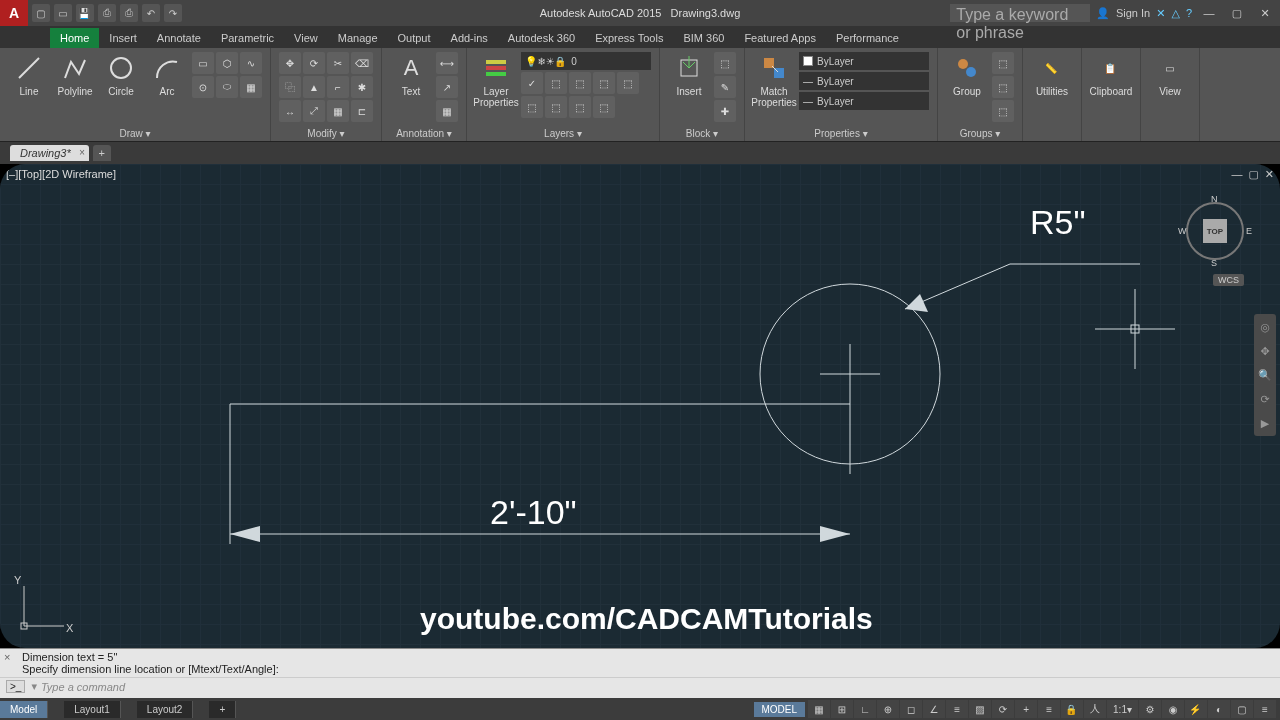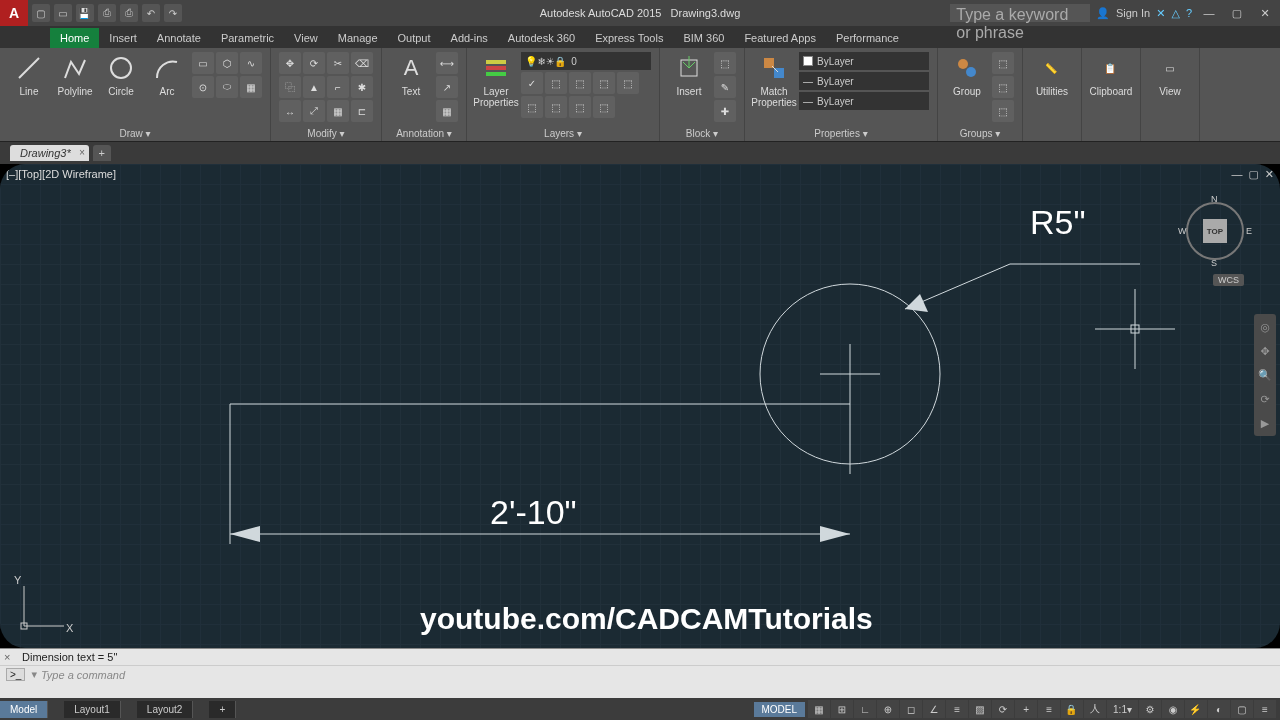--- a/index.html
+++ b/index.html
@@ -406,20 +406,21 @@
     </svg>
     <span style="position:absolute;left:52px;bottom:4px">X</span>
     <span style="position:absolute;left:0;bottom:52px">Y</span>
   </div>
 </div>
 
 <div class="cmd-area">
   <span class="cmd-close">×</span>
   <div class="cmd-hist">
     <div>Dimension text = 5"</div>
+    <div>Specify dimension line location or [Mtext/Text/Angle]:</div>
   </div>
   <div class="cmd-input">
     <span class="cmd-prompt">&gt;_</span>
     <span style="color:#888;margin-right:4px">▾</span>
     <span class="cmd-text">Type a command</span>
   </div>
 </div>
 
 <div class="statusbar">
   <div class="sb-tab active">Model</div>

